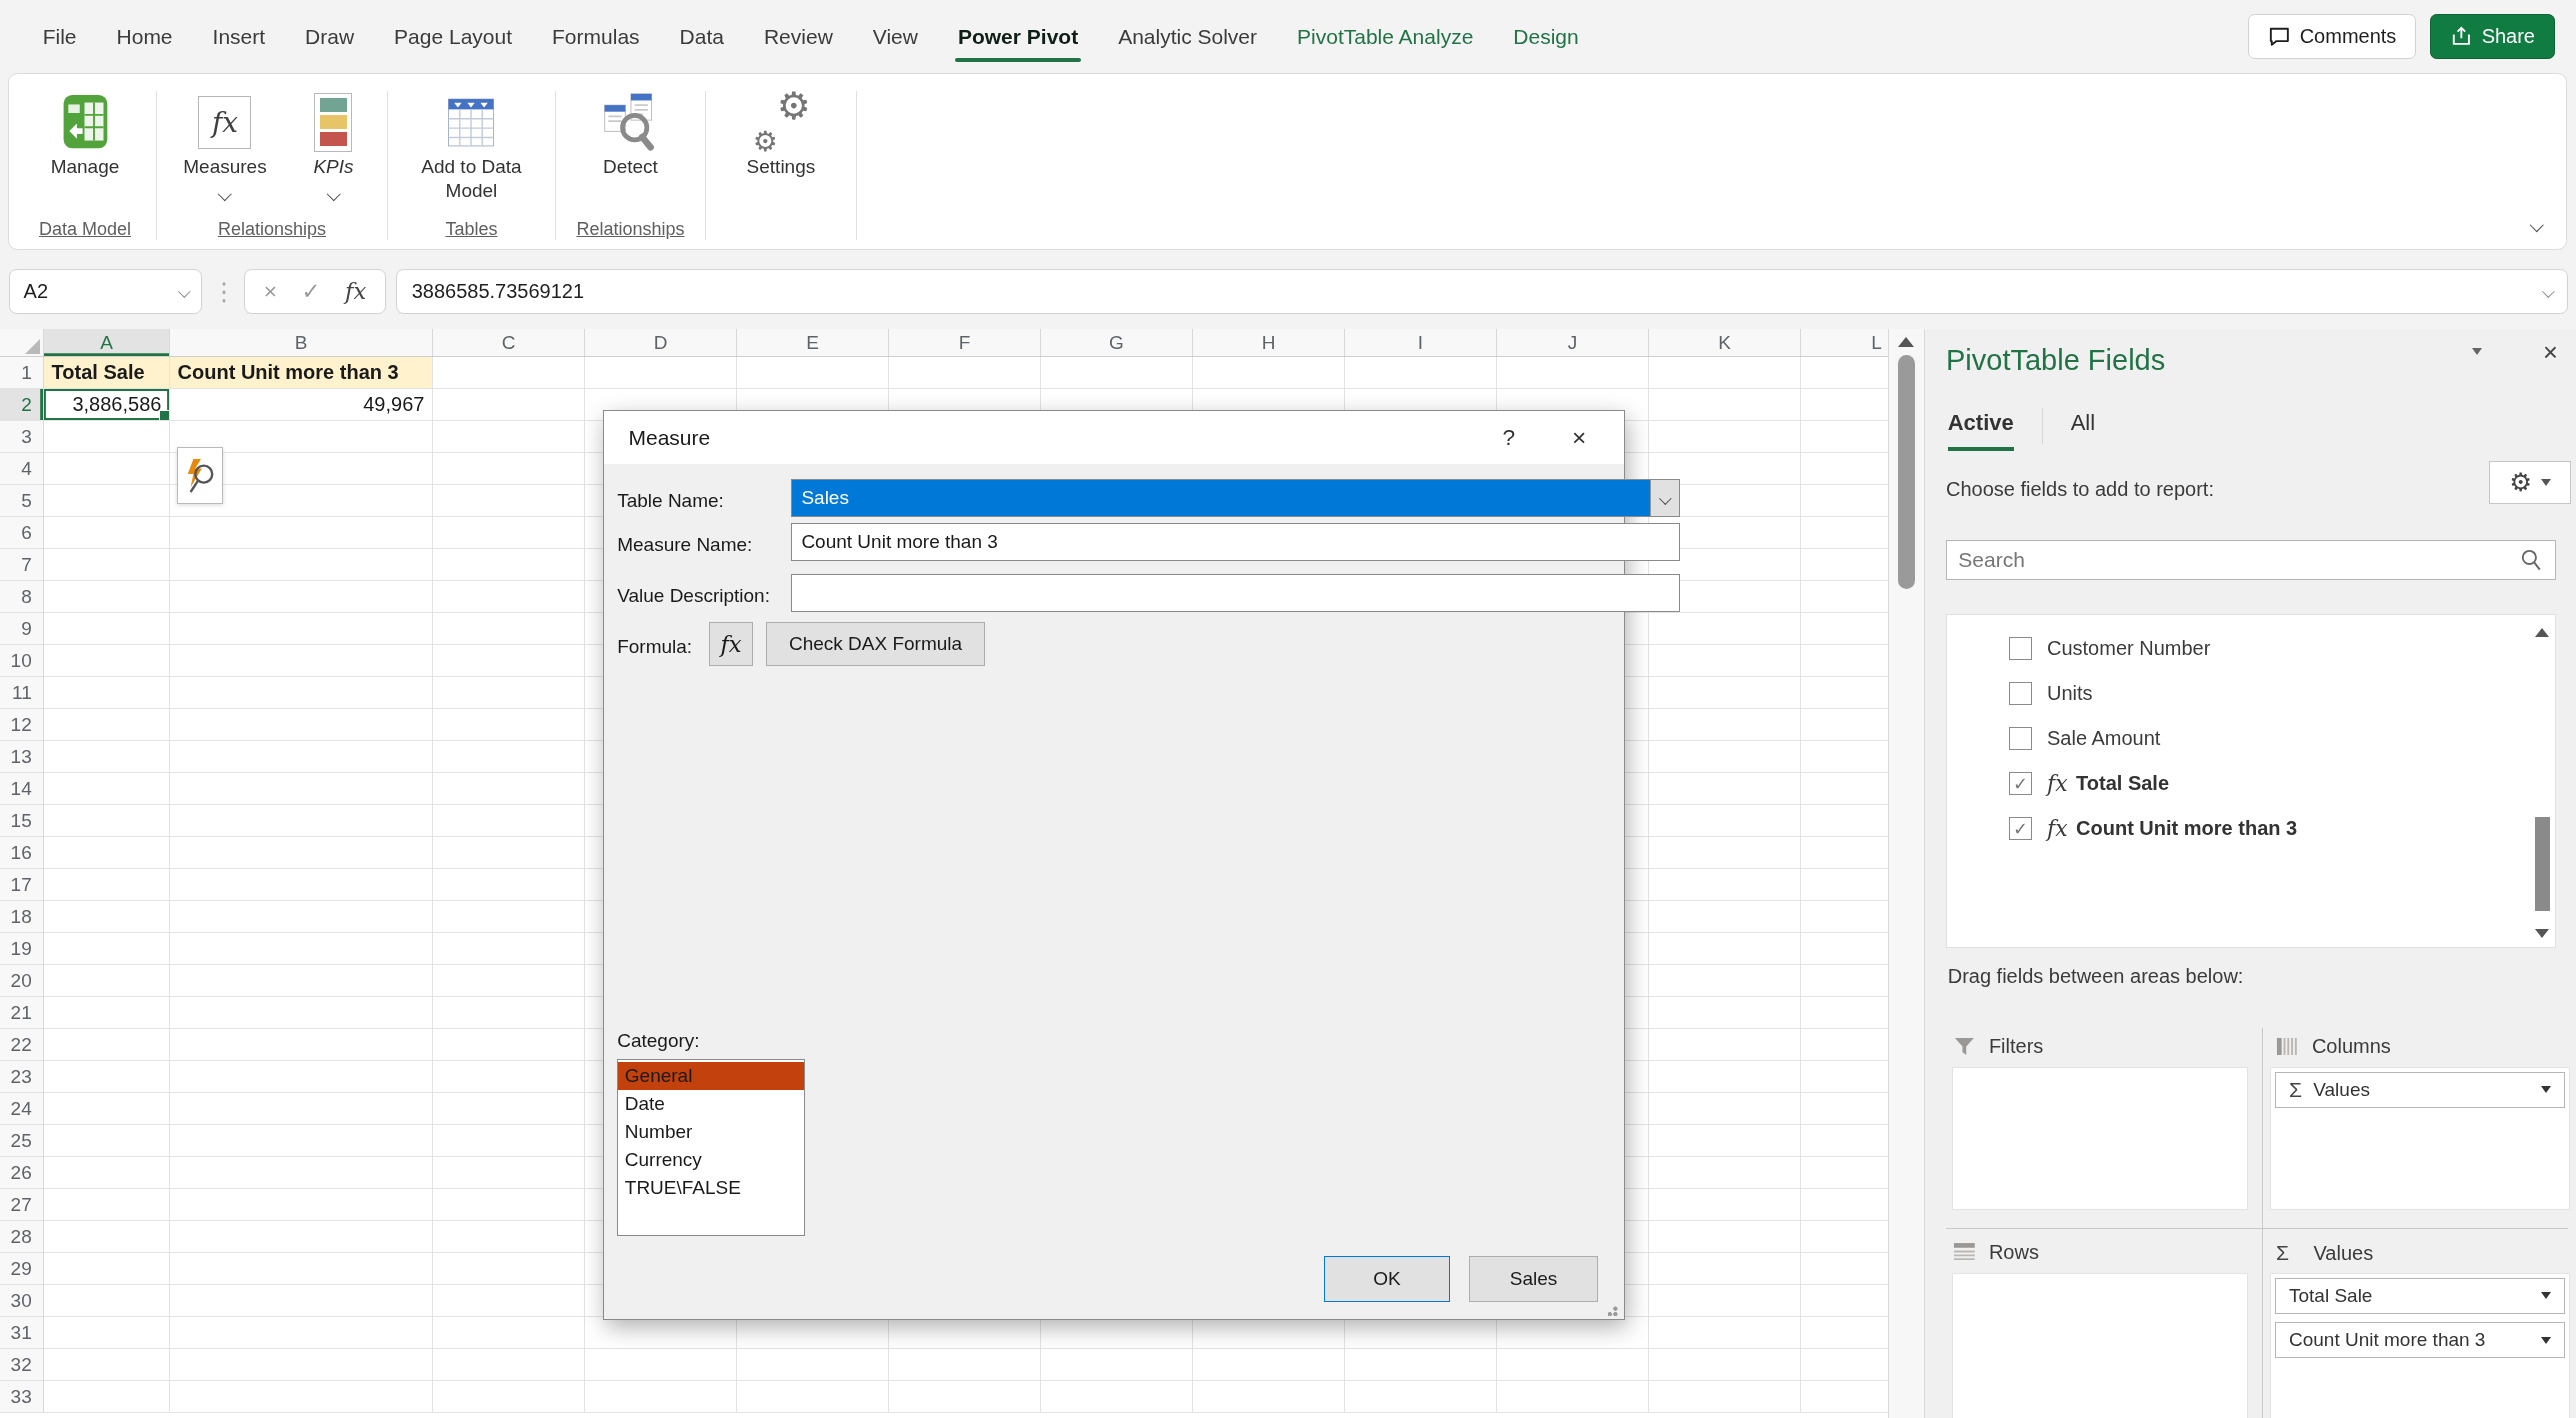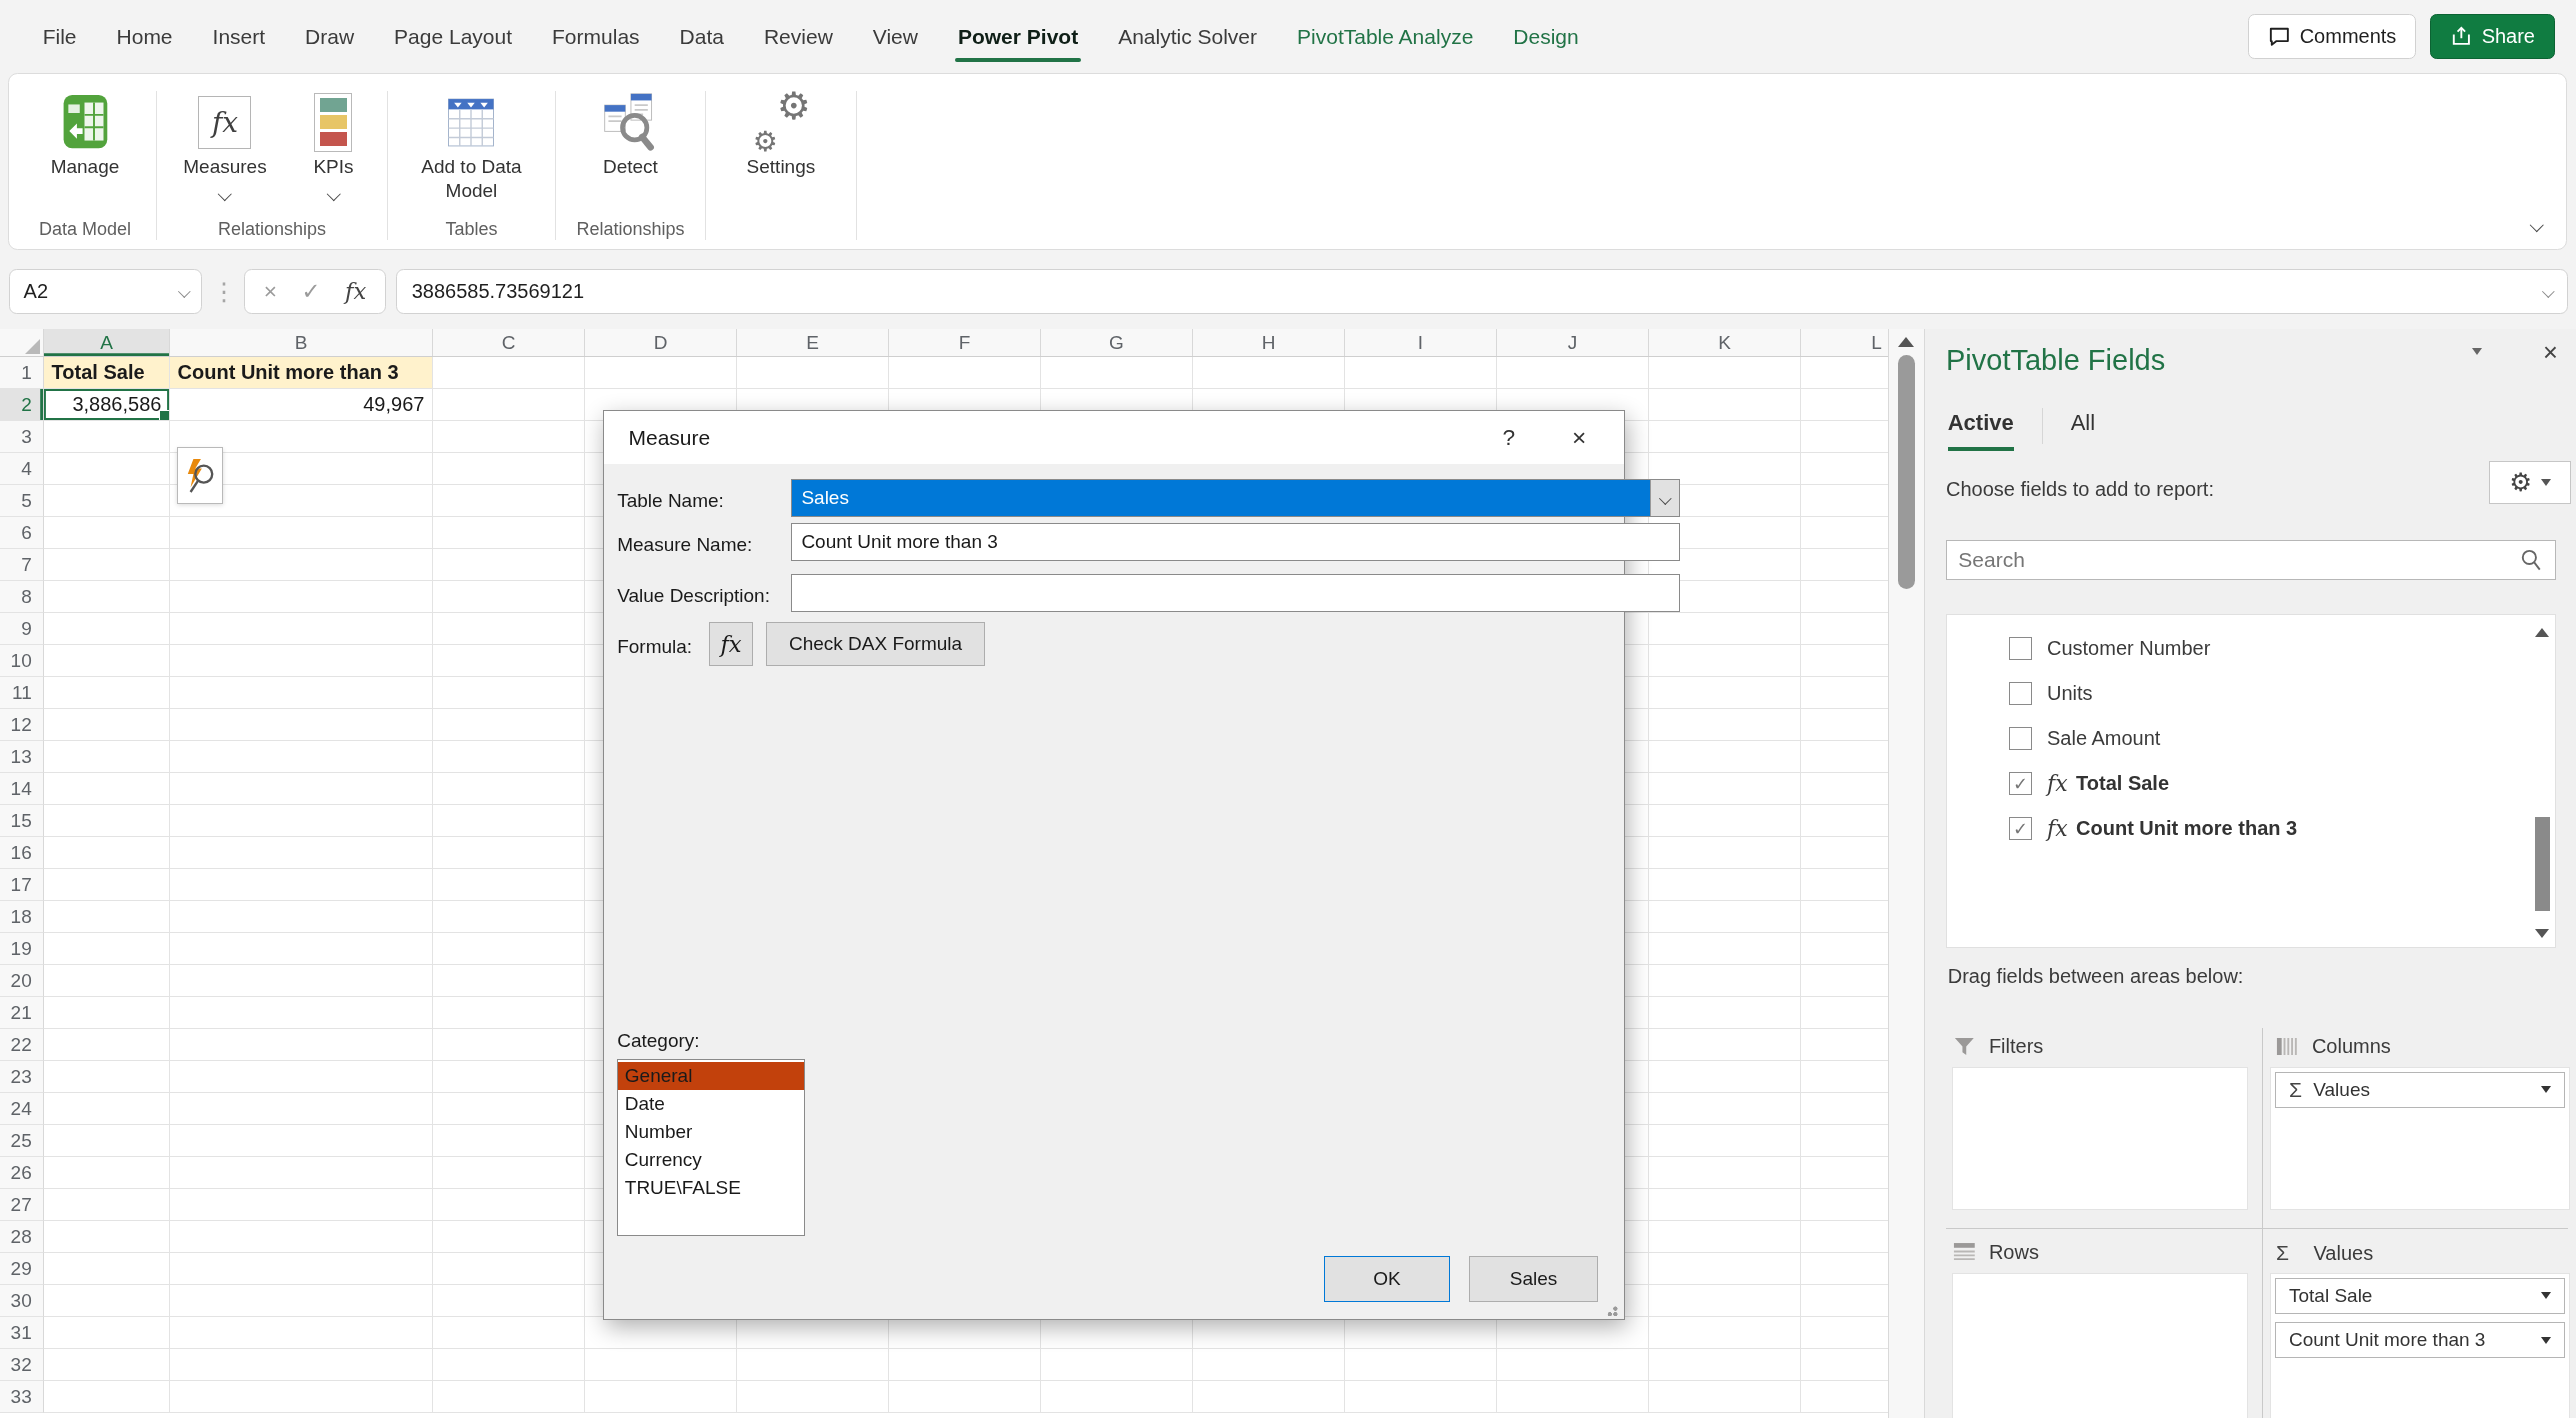--- a/index.html
+++ b/index.html
@@ -17,21 +17,21 @@
   .share{background:#107C41;border:0.9px solid #0c6333;color:#fff;}
   
   .ribbon{position:absolute;left:7.6px;top:73px;width:2559px;height:177px;background:#fff;border:0.9px solid #dcdcdc;
           border-radius:9.4px;box-sizing:border-box;display:flex;padding:9.4px 0 0 9.4px;}
   .rgroup{display:flex;flex-direction:column;align-items:center;}
   .rbtns{display:flex;flex:1;align-items:flex-start;}
   .rbtn{display:flex;flex-direction:column;align-items:center;padding-top:5.7px;}
   .ricon{height:66px;display:flex;align-items:center;justify-content:center;}
   .rlbl{font-size:19px;color:#333;text-align:center;line-height:23.6px;max-width:142px;}
   .rdrop{margin-top:5.7px;}
-  .rgl{font-size:18px;color:#5f5f5f;padding:13.2px 7.6px 9.4px 7.6px;}
+  .rgl{font-size:18px;color:#5f5f5f;padding:13.2px 7.6px 9.4px 7.6px;text-decoration:underline;}
   .rsep{width:0.9px;background:#e2e2e2;margin:7.6px 3.8px 9.4px 3.8px;}
   .chev{display:inline-block;width:8.5px;height:8.5px;border-right:1.9px solid #4a4a4a;border-bottom:1.9px solid #4a4a4a;transform:rotate(45deg);}
   .chev.light{border-color:#8a8a8a;}
   .ribbon-collapse{position:absolute;right:24.5px;bottom:17px;}
   .fxbox{width:51px;height:51px;border:0.9px solid #b5b5b5;background:#fff;display:flex;align-items:center;justify-content:center;
          font-family:"DejaVu Serif",serif;font-style:italic;font-size:28px;color:#3f3f3f;}
   .kpibox{width:38px;height:59px;border:0.9px solid #b9b9b9;background:#fff;display:flex;flex-direction:column;justify-content:space-between;padding:4.7px;box-sizing:border-box;}
   .kpibox div{height:14px;}
   .gearwrap{position:relative;width:60px;height:60px;color:#757575;}
   .gearwrap .g1{position:absolute;right:0;top:-7.6px;font-size:38px;}
@@ -202,21 +202,21 @@
 
   <div class="rgroup" style="width:223px;">
     <div class="rbtns">
       <div class="rbtn" style="width:123px;">
         <div class="ricon">
             <div class="fxbox">fx</div>
           </div>
         <div class="rlbl">Measures</div>
         <div class="rdrop"><span class="chev"></span></div>
       </div>
-      <div class="rbtn" style="width:94px;">
+      <div class="rbtn" style="width:94px;font-style:italic;">
         <div class="ricon">
           <div class="kpibox">
               <div style="background:#71a492;"></div>
               <div style="background:#e7c566;"></div>
               <div style="background:#c4554d;"></div>
             </div>
         </div>
         <div class="rlbl">KPIs</div>
         <div class="rdrop"><span class="chev"></span></div>
       </div>

